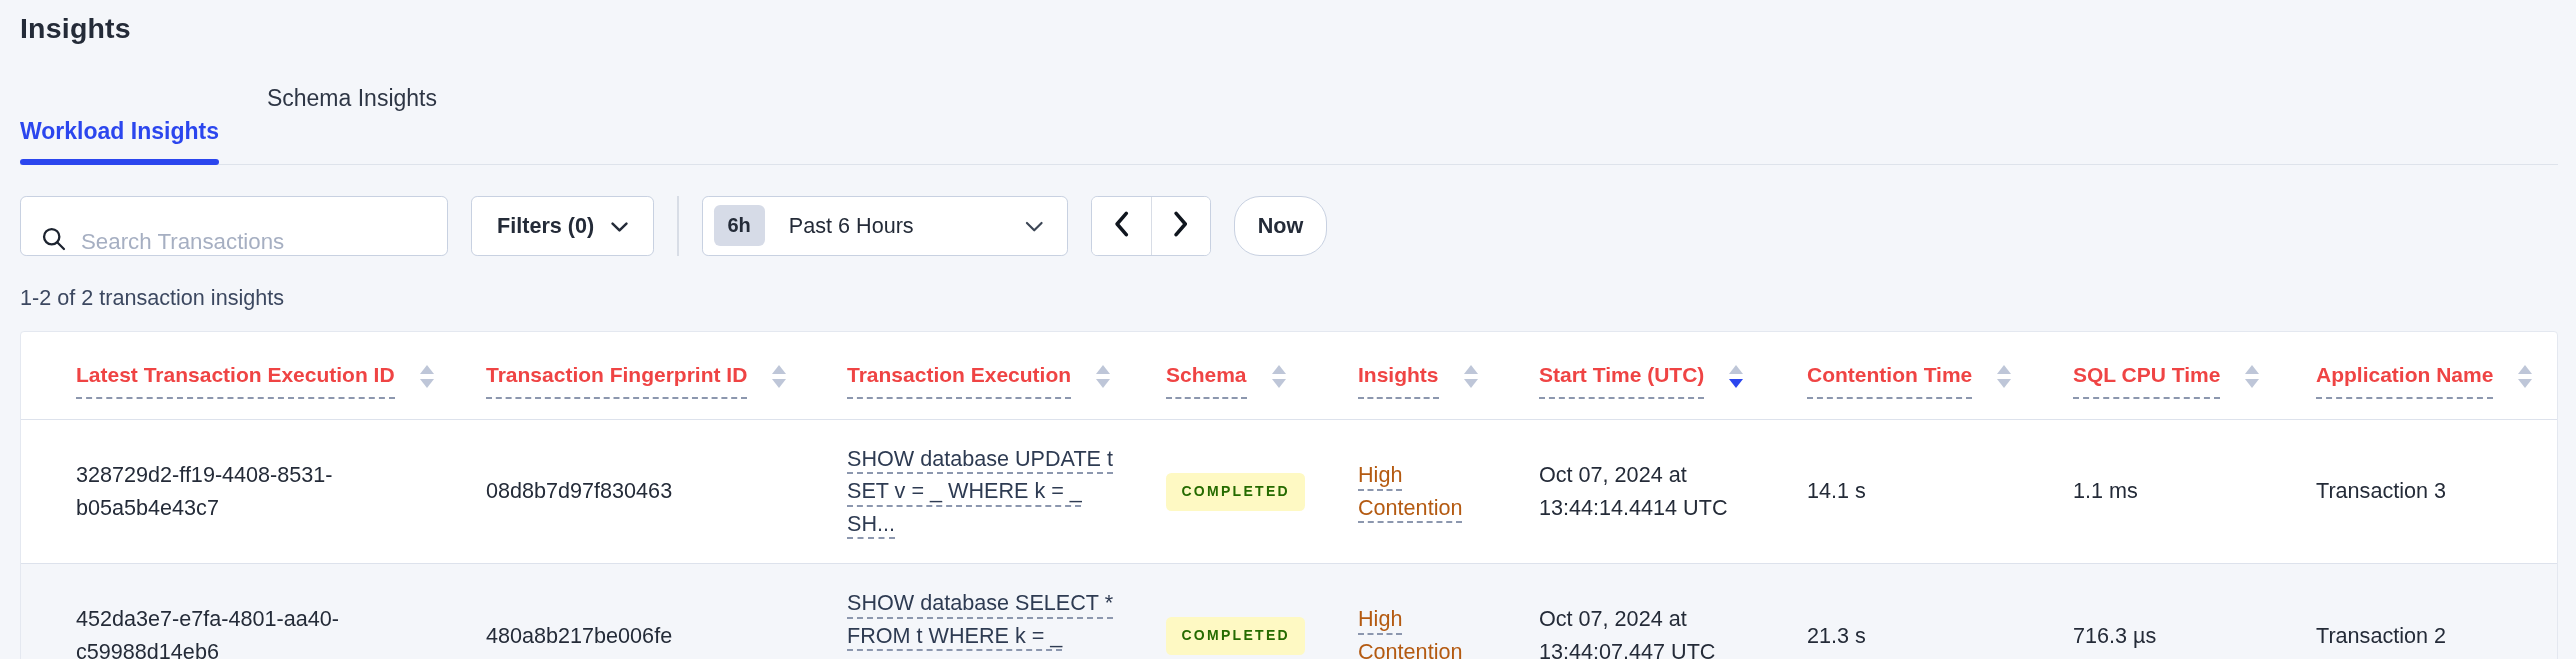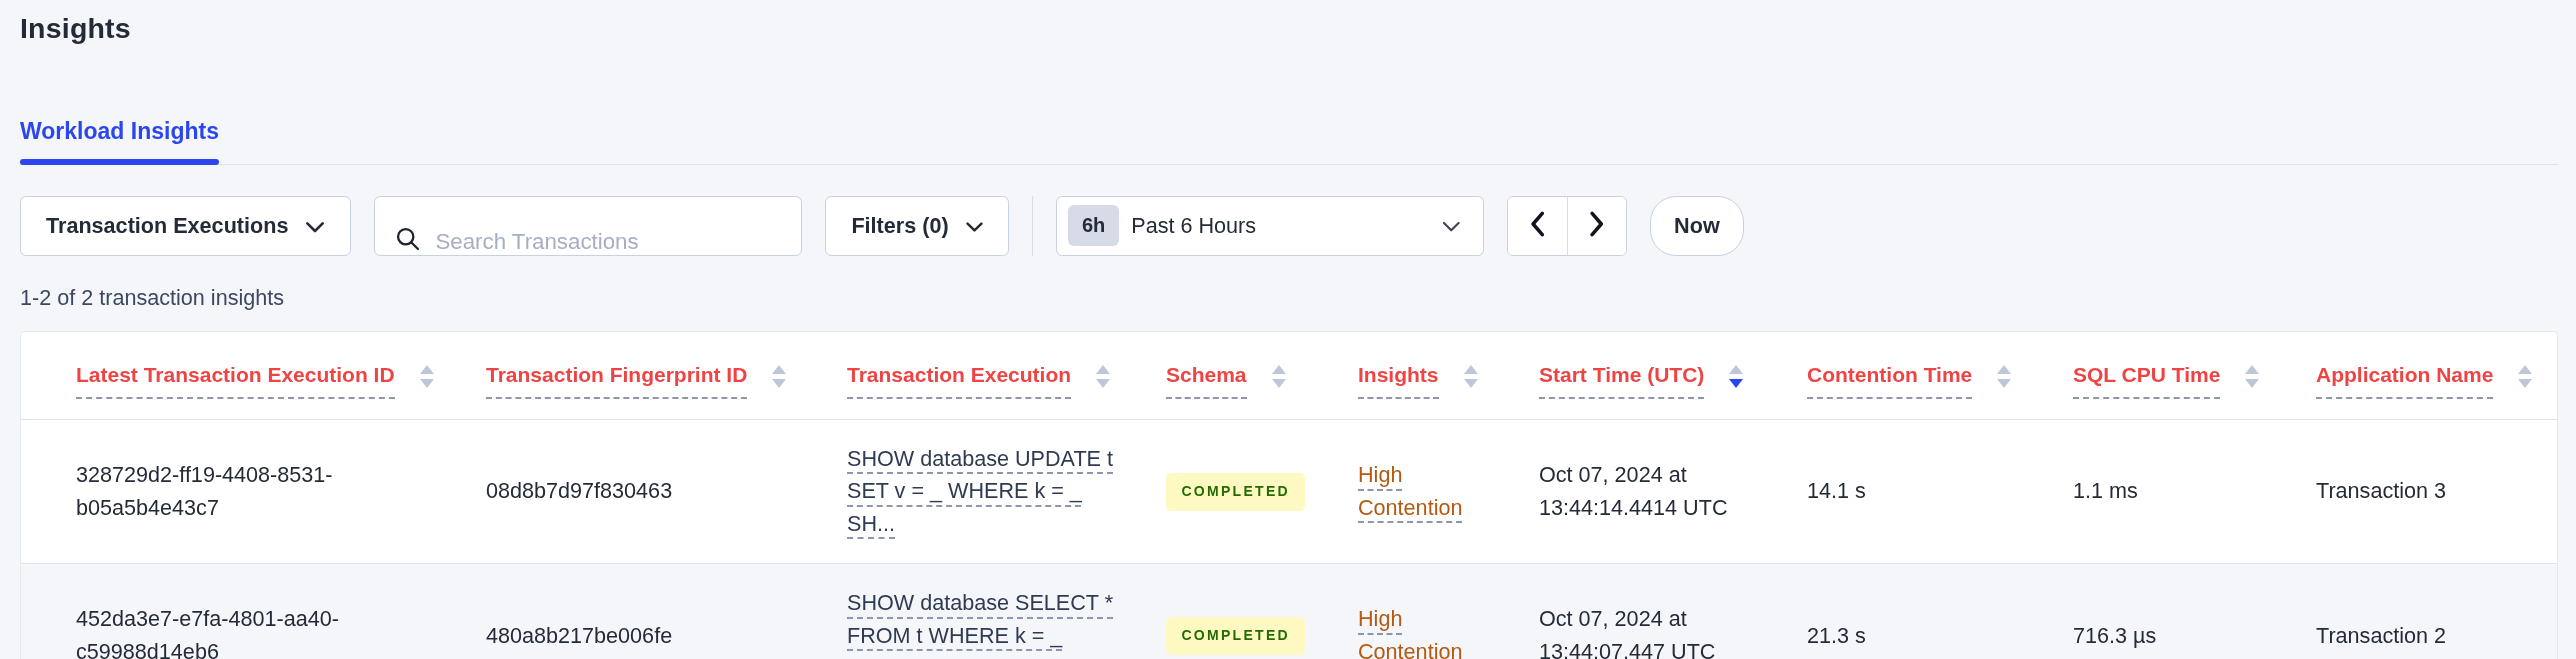--- a/index.html
+++ b/index.html
@@ -92,28 +92,28 @@
     background: transparent;
   }
   .search input::placeholder { color: #A6AFC2; }
   .vdivider {
     width: 1.5px;
     height: 60px;
     background: #D8DDE6;
   }
   .timepicker {
     height: 60px;
-    width: 428px;
+    width: 366px;
     background: #FFFFFF;
     border: 1.5px solid #C8D1E1;
     border-radius: 6.2px;
     display: inline-flex;
     align-items: center;
     padding: 0 23px 0 10.8px;
-    gap: 12px;
+    gap: 24px;
     font-size: 21.6px;
     color: #242B38;
     font-family: inherit;
     cursor: pointer;
   }
   .time-badge {
     background: #D6DBE7;
     border-radius: 6.2px;
     padding: 9.2px 14px;
     font-size: 20px;
@@ -242,32 +242,25 @@
 </style>
 </head>
 <body>
 
 <div class="page">
 
   <h1 class="page-title">Insights</h1>
 
   <div class="tabs">
     <div class="tab active">Workload Insights</div>
+    <div class="tab">Schema Insights</div>
   </div>
 
   <div class="controls">
 
-    <button class="btn">
-      <span>Transaction Executions</span>
-      <span class="chev">
-        <svg width="20" height="12.3" viewBox="0 0 26 16">
-            <path d="M3 3l10 10L23 3" fill="none" stroke="#242B38" stroke-width="3.4" stroke-linecap="round" stroke-linejoin="round"></path>
-          </svg>
-      </span>
-    </button>
 
     <div class="search">
       <span>
         <svg width="26" height="26" viewBox="0 0 34 34">
             <circle cx="14" cy="14" r="10" fill="none" stroke="#1C232F" stroke-width="3"></circle>
             <line x1="21.5" y1="21.5" x2="30" y2="30" stroke="#1C232F" stroke-width="3" stroke-linecap="round"></line>
           </svg>
       </span>
       <input type="text" placeholder="Search Transactions" style="">
     </div>

